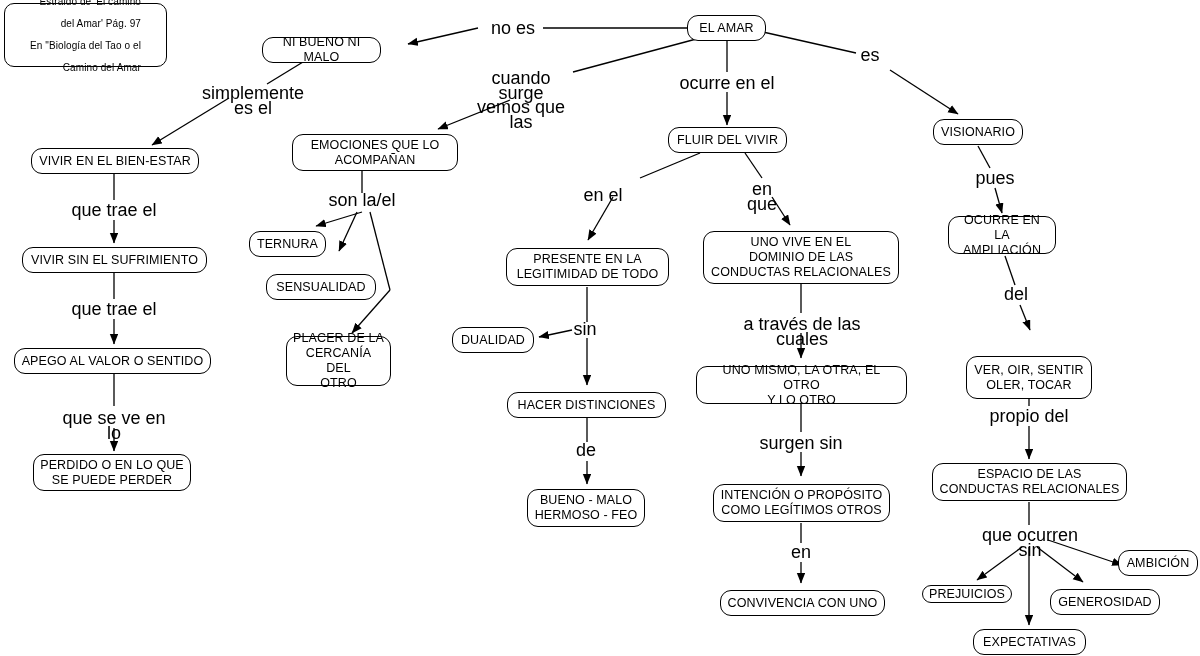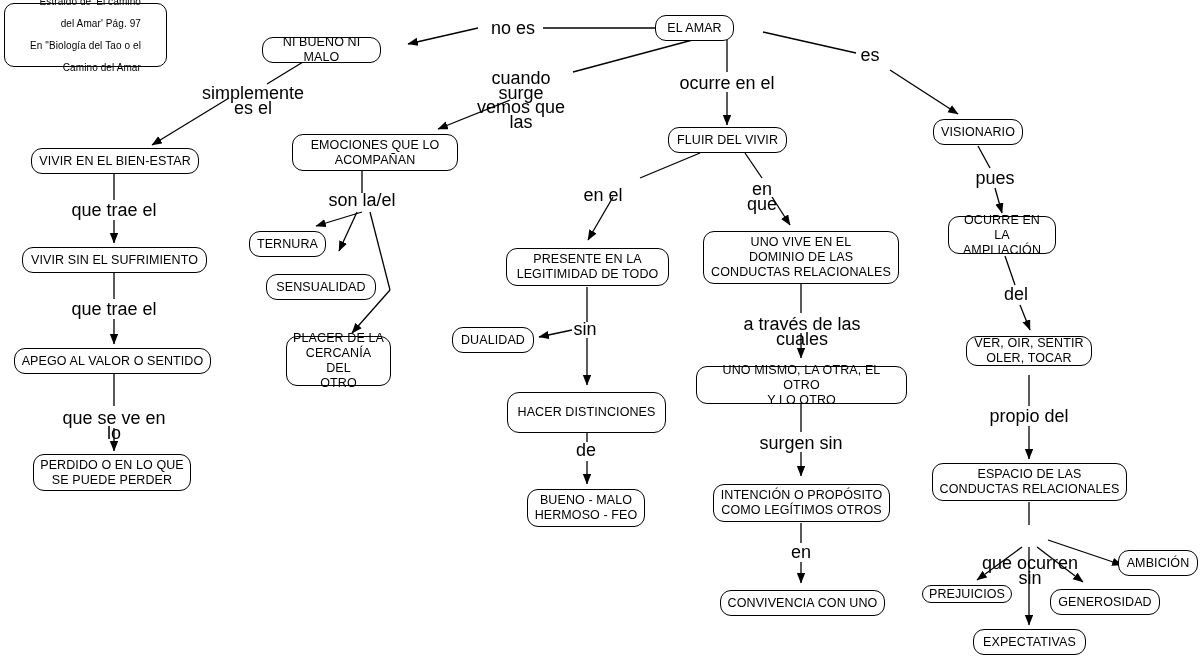--- a/index.html
+++ b/index.html
@@ -137,21 +137,21 @@
       <line x1="1037" y1="547" x2="1083" y2="582" marker-end="url(#arrow)"></line>
       <line x1="1048" y1="540" x2="1122" y2="565" marker-end="url(#arrow)"></line>
     </g>
   </svg>
 
   <div class="node note" style="left:4px; top:3px; width:163px; height:64px;">Estraido de 'El camino
 del Amar' Pág. 97
 En "Biología del Tao o el
 Camino del Amar</div>
 
-  <div class="node" style="left:655px; top:15px; width:79px; height:26px;">EL AMAR</div>
+  <div class="node" style="left:687px; top:15px; width:79px; height:26px;">EL AMAR</div>
 
   <div class="node" style="left:262px; top:37px; width:119px; height:26px;">NI BUENO NI MALO</div>
 
   <div class="node" style="left:292px; top:134px; width:166px; height:37px;">EMOCIONES QUE LO
 ACOMPAÑAN</div>
 
   <div class="node" style="left:668px; top:127px; width:119px; height:26px;">FLUIR DEL VIVIR</div>
 
   <div class="node" style="left:933px; top:119px; width:90px; height:26px;">VISIONARIO</div>
 
@@ -170,41 +170,41 @@
 
   <div class="node" style="left:286px; top:336px; width:105px; height:50px;">PLACER DE LA
 CERCANÍA DEL
 OTRO</div>
 
   <div class="node" style="left:506px; top:248px; width:163px; height:38px;">PRESENTE EN LA
 LEGITIMIDAD DE TODO</div>
 
   <div class="node" style="left:452px; top:327px; width:82px; height:26px;">DUALIDAD</div>
 
-  <div class="node" style="left:507px; top:392px; width:159px; height:41px;border-radius:12px;">HACER DISTINCIONES</div>
+  <div class="node" style="left:507px; top:392px; width:159px; height:26px;">HACER DISTINCIONES</div>
 
   <div class="node" style="left:527px; top:489px; width:118px; height:38px;">BUENO - MALO
 HERMOSO - FEO</div>
 
   <div class="node" style="left:703px; top:231px; width:196px; height:53px;">UNO VIVE EN EL
 DOMINIO DE LAS
 CONDUCTAS RELACIONALES</div>
 
   <div class="node" style="left:696px; top:366px; width:211px; height:38px;">UNO MISMO, LA OTRA, EL OTRO
 Y LO OTRO</div>
 
   <div class="node" style="left:713px; top:484px; width:177px; height:38px;">INTENCIÓN O PROPÓSITO
 COMO LEGÍTIMOS OTROS</div>
 
   <div class="node" style="left:720px; top:590px; width:165px; height:26px;">CONVIVENCIA CON UNO</div>
 
   <div class="node" style="left:948px; top:216px; width:108px; height:38px;">OCURRE EN LA
 AMPLIACIÓN</div>
 
-  <div class="node" style="left:966px; top:336px; width:126px; height:30px;">VER, OIR, SENTIR
+  <div class="node" style="left:966px; top:356px; width:126px; height:43px;">VER, OIR, SENTIR
 OLER, TOCAR</div>
 
   <div class="node" style="left:932px; top:463px; width:195px; height:38px;">ESPACIO DE LAS
 CONDUCTAS RELACIONALES</div>
 
   <div class="node" style="left:922px; top:585px; width:90px; height:18px;">PREJUICIOS</div>
 
   <div class="node" style="left:973px; top:629px; width:113px; height:26px;">EXPECTATIVAS</div>
 
   <div class="node" style="left:1050px; top:589px; width:110px; height:26px;">GENEROSIDAD</div>
@@ -243,15 +243,15 @@
   <div class="edge-label" style="left:758px; top:436px; width:86px;">surgen sin</div>
 
   <div class="edge-label" style="left:787px; top:545px; width:28px;">en</div>
 
   <div class="edge-label" style="left:973px; top:171px; width:44px;">pues</div>
 
   <div class="edge-label" style="left:1001px; top:287px; width:30px;">del</div>
 
   <div class="edge-label" style="left:988px; top:409px; width:82px;">propio del</div>
 
-  <div class="edge-label" style="left:971px; top:528px; width:118px;margin-top:28px;">que ocurren sin</div>
+  <div class="edge-label" style="left:971px; top:528px; width:118px;">que ocurren sin</div>
 
 </div>
 
 </body></html>

